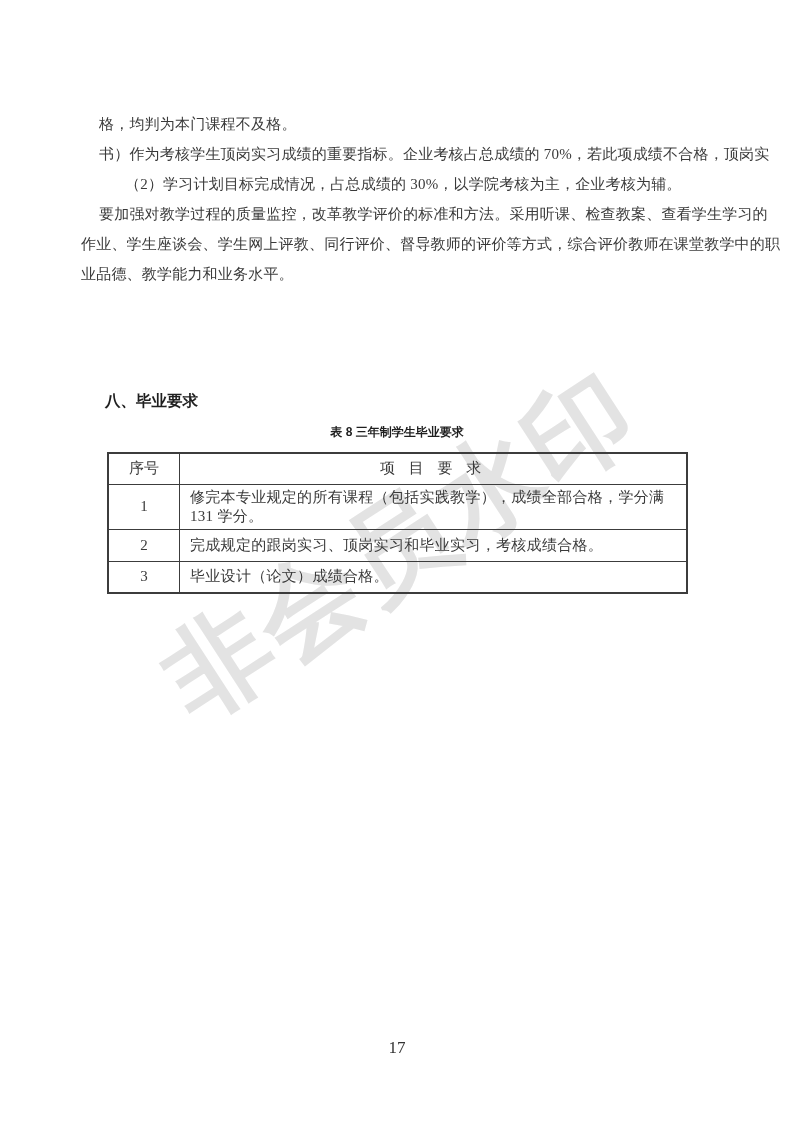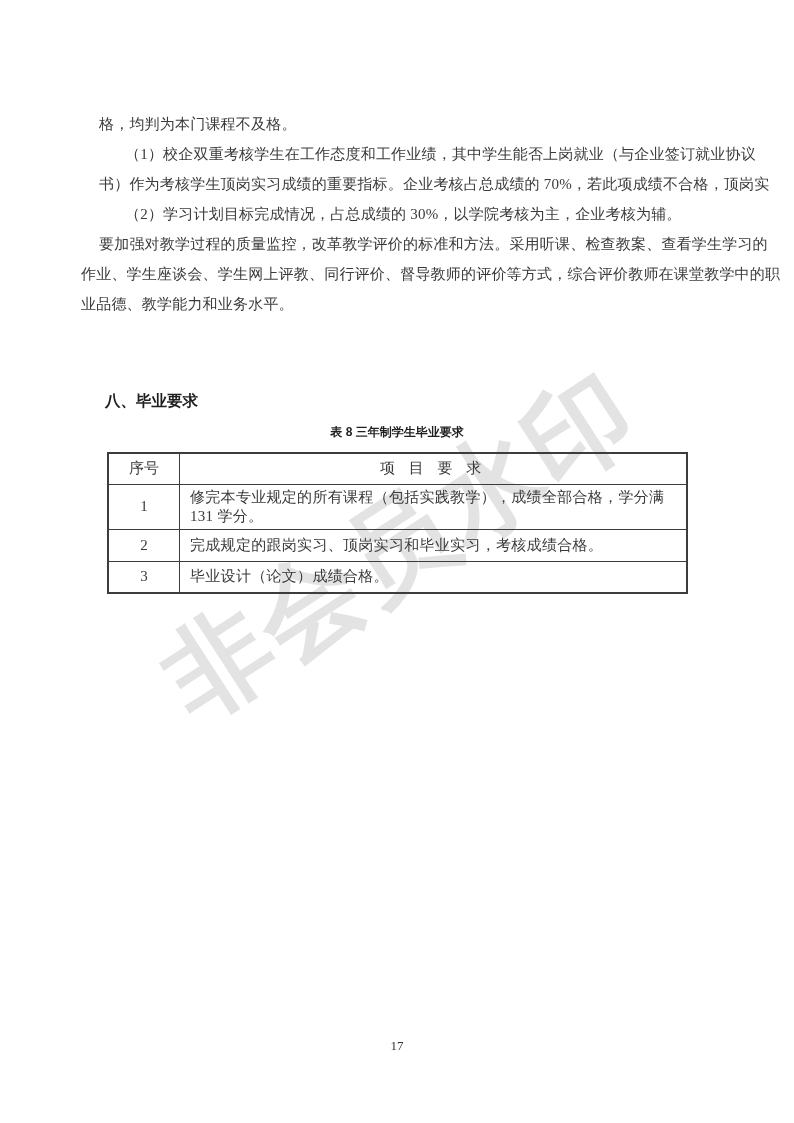--- a/index.html
+++ b/index.html
@@ -42,33 +42,32 @@
     border:1px solid #3c3c3c; font-weight:normal; padding:3px;
   }
   table.req .col-no { width:64px; text-align:center; }
   table.req th.col-req { text-align:center; letter-spacing:5px; }
   table.req td.col-req { text-align:left; padding-left:10px; letter-spacing:0.3px; }
   table.req tr { height:31px; }
   table.req tr.r3, table.req tr.r4 { height:32px; }
   .u { text-underline-offset:3px; }
   .page-number {
     position:absolute; top:1038px; left:0; width:100%; z-index:1;
-    text-align:center; font-size:13px; color:#333333;
+    text-align:center; font-size:17px; color:#333333;
   }
 </style>
 </head>
 <body>
 
 <div class="page">
 
   <div class="watermark" style="color: rgb(227, 227, 227);">非会员水印</div>
 
   <div class="body-text">
     <div class="line">格，均判为本门课程不及格。</div>
-    <div class="line indent">（1）校企双重考核学生在工作态度和工作业绩，其中学生能否上岗就业（与企业签订就业协议</div>
     <div class="line">书）作为考核学生顶岗实习成绩的重要指标。企业考核占总成绩的 70%，若此项成绩不合格，顶岗实</div>
     <div class="line indent">（2）学习计划目标完成情况，占总成绩的 30%，以学院考核为主，企业考核为辅。</div>
     <div class="line">要加强对教学过程的质量监控，改革教学评价的标准和方法。采用听课、检查教案、查看学生学习的</div>
     <div class="line outdent">作业、学生座谈会、学生网上评教、同行评价、督导教师的评价等方式，综合评价教师在课堂教学中的职</div>
     <div class="line outdent">业品德、教学能力和业务水平。</div>
   </div>
 
   <div class="heading">八、毕业要求</div>
 
   <div class="table-caption">表 8 三年制学生毕业要求</div>

